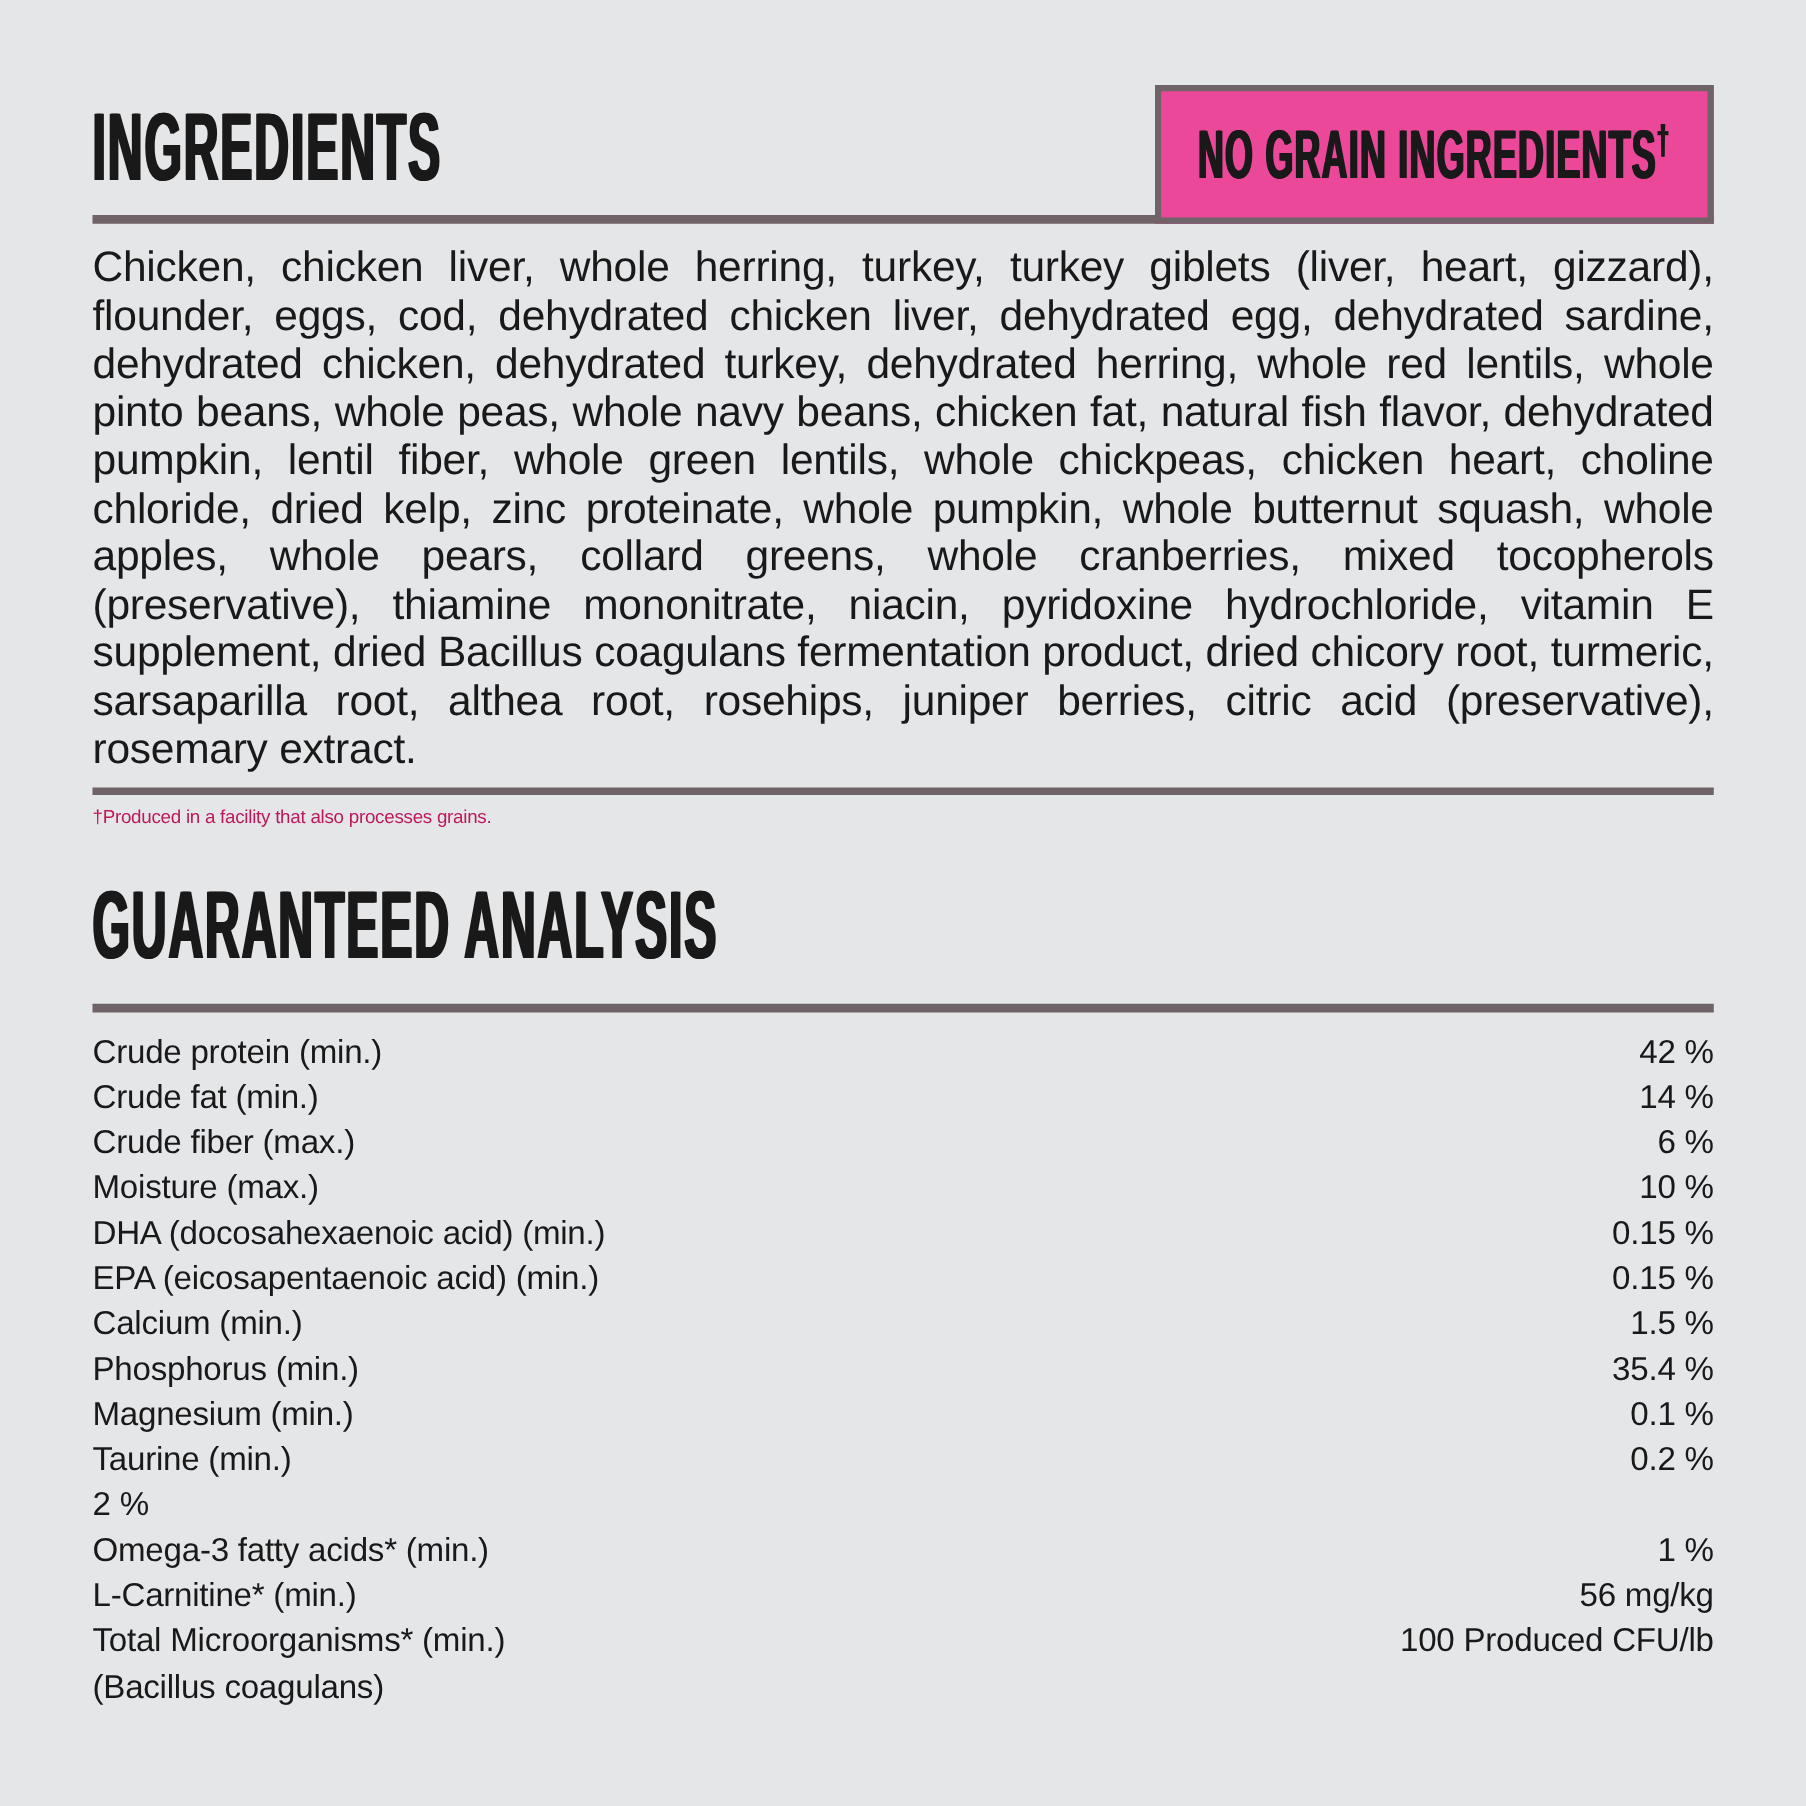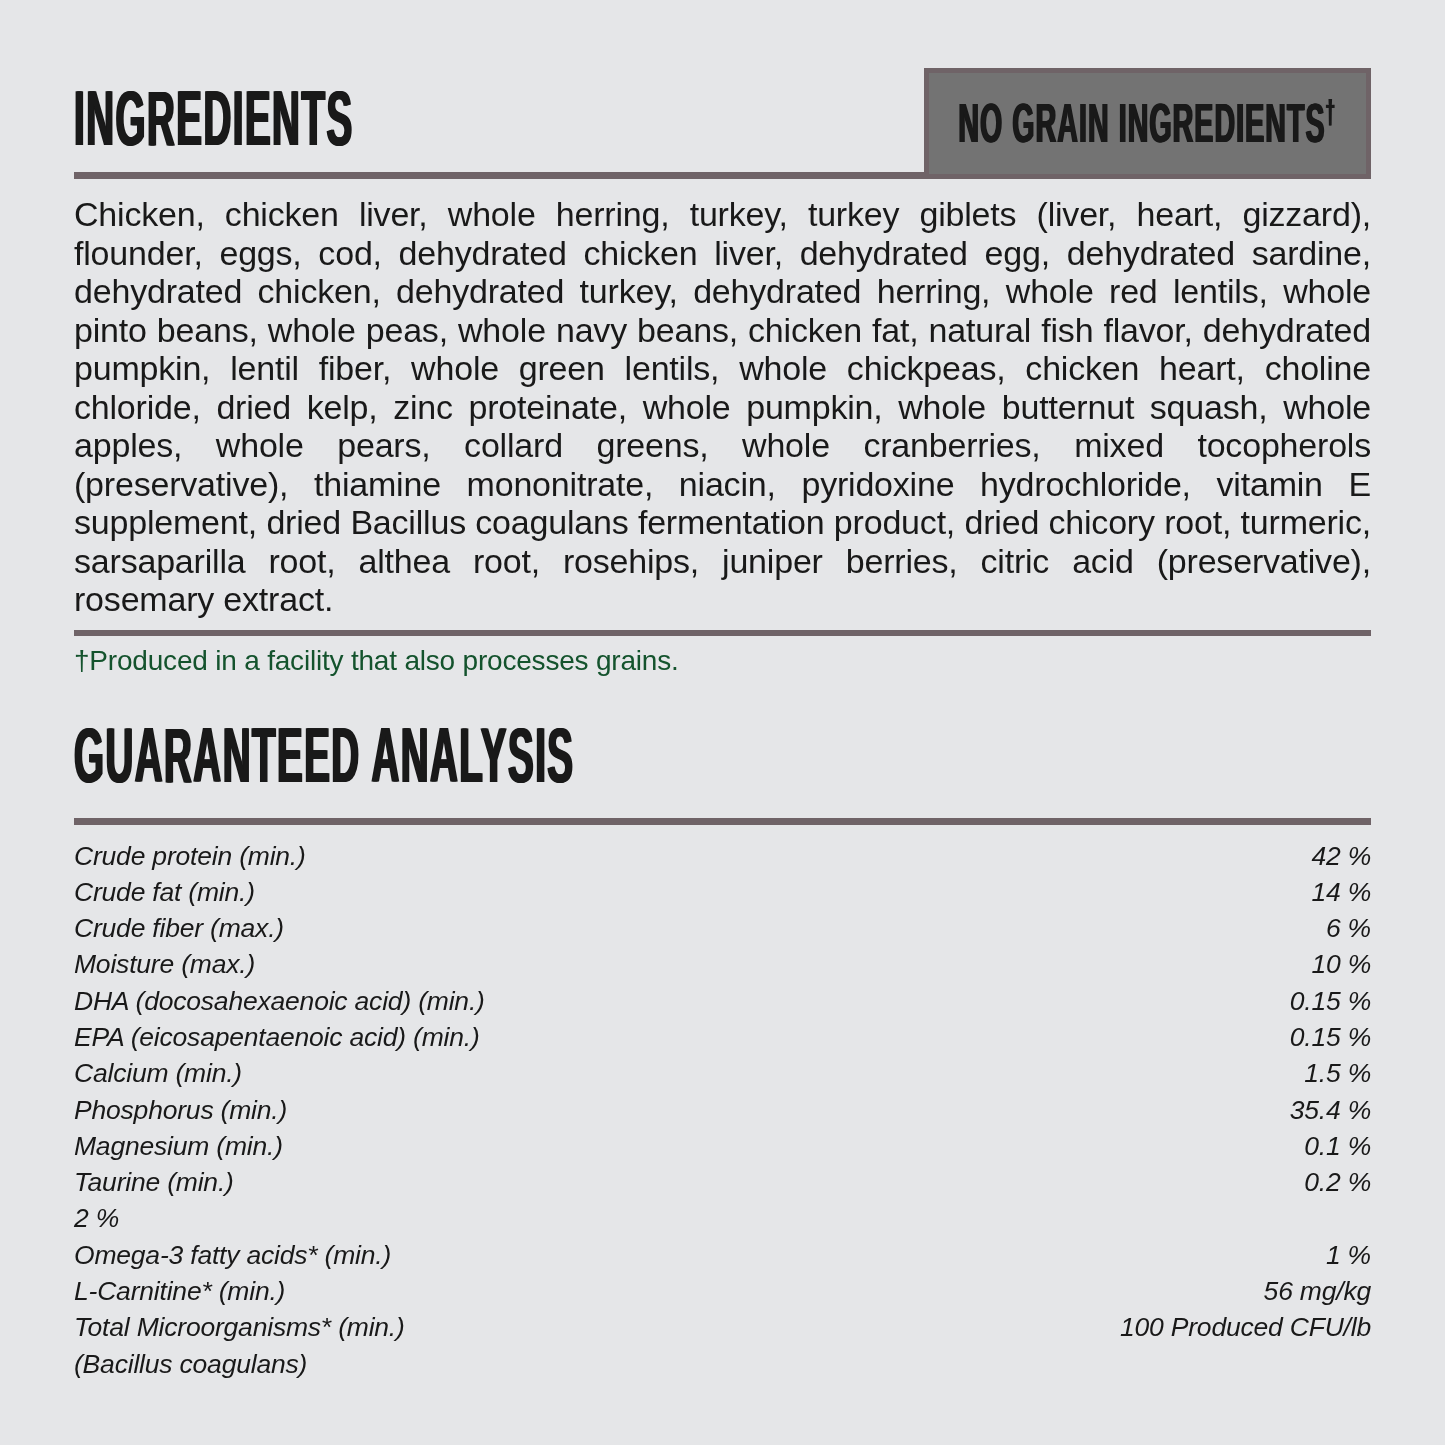--- a/index.html
+++ b/index.html
@@ -56,21 +56,21 @@
     position: absolute;
     right: 0;
     bottom: 0;
     width: 447px;
     height: 111px;
     border: 5px solid #6f6367;
     box-sizing: border-box;
     display: flex;
     align-items: center;
     justify-content: center;
-    background: #737373;
+    background: #ec4899;
   }
   .no-grain-badge .badge-text {
     display: inline-block;
     white-space: nowrap;
     font-size: 55px;
     font-weight: bold;
     line-height: 1;
     transform: scaleX(0.52);
     transform-origin: center;
     letter-spacing: 2px;
@@ -92,22 +92,22 @@
 
   .sub-rule {
     border: none;
     margin: 11px 0 0 0;
     height: 6px;
     background: #6f6367;
   }
 
   .footnote {
     margin-top: 9px;
-    font-size: 28px;
-    color: #14532d;
+    font-size: 15px;
+    color: #be185d;
     letter-spacing: -0.2px;
   }
 
   
   .ga-title {
     margin-top: 40px;
   }
   .ga-rule {
     border: none;
     margin: 24px 0 0 0;
@@ -117,21 +117,20 @@
   .ga-table {
     margin-top: 13px;
   }
   .row {
     display: flex;
     justify-content: space-between;
     align-items: baseline;
     font-size: 26.5px;
     line-height: 36.3px;
     letter-spacing: -0.2px;
-    font-style: italic;
   }
   .row-label { text-align: left; }
   .row-value { text-align: center; white-space: nowrap; }
 </style>
 </head>
 <body>
 
 <div class="page">
 
   <div class="ing-header">

